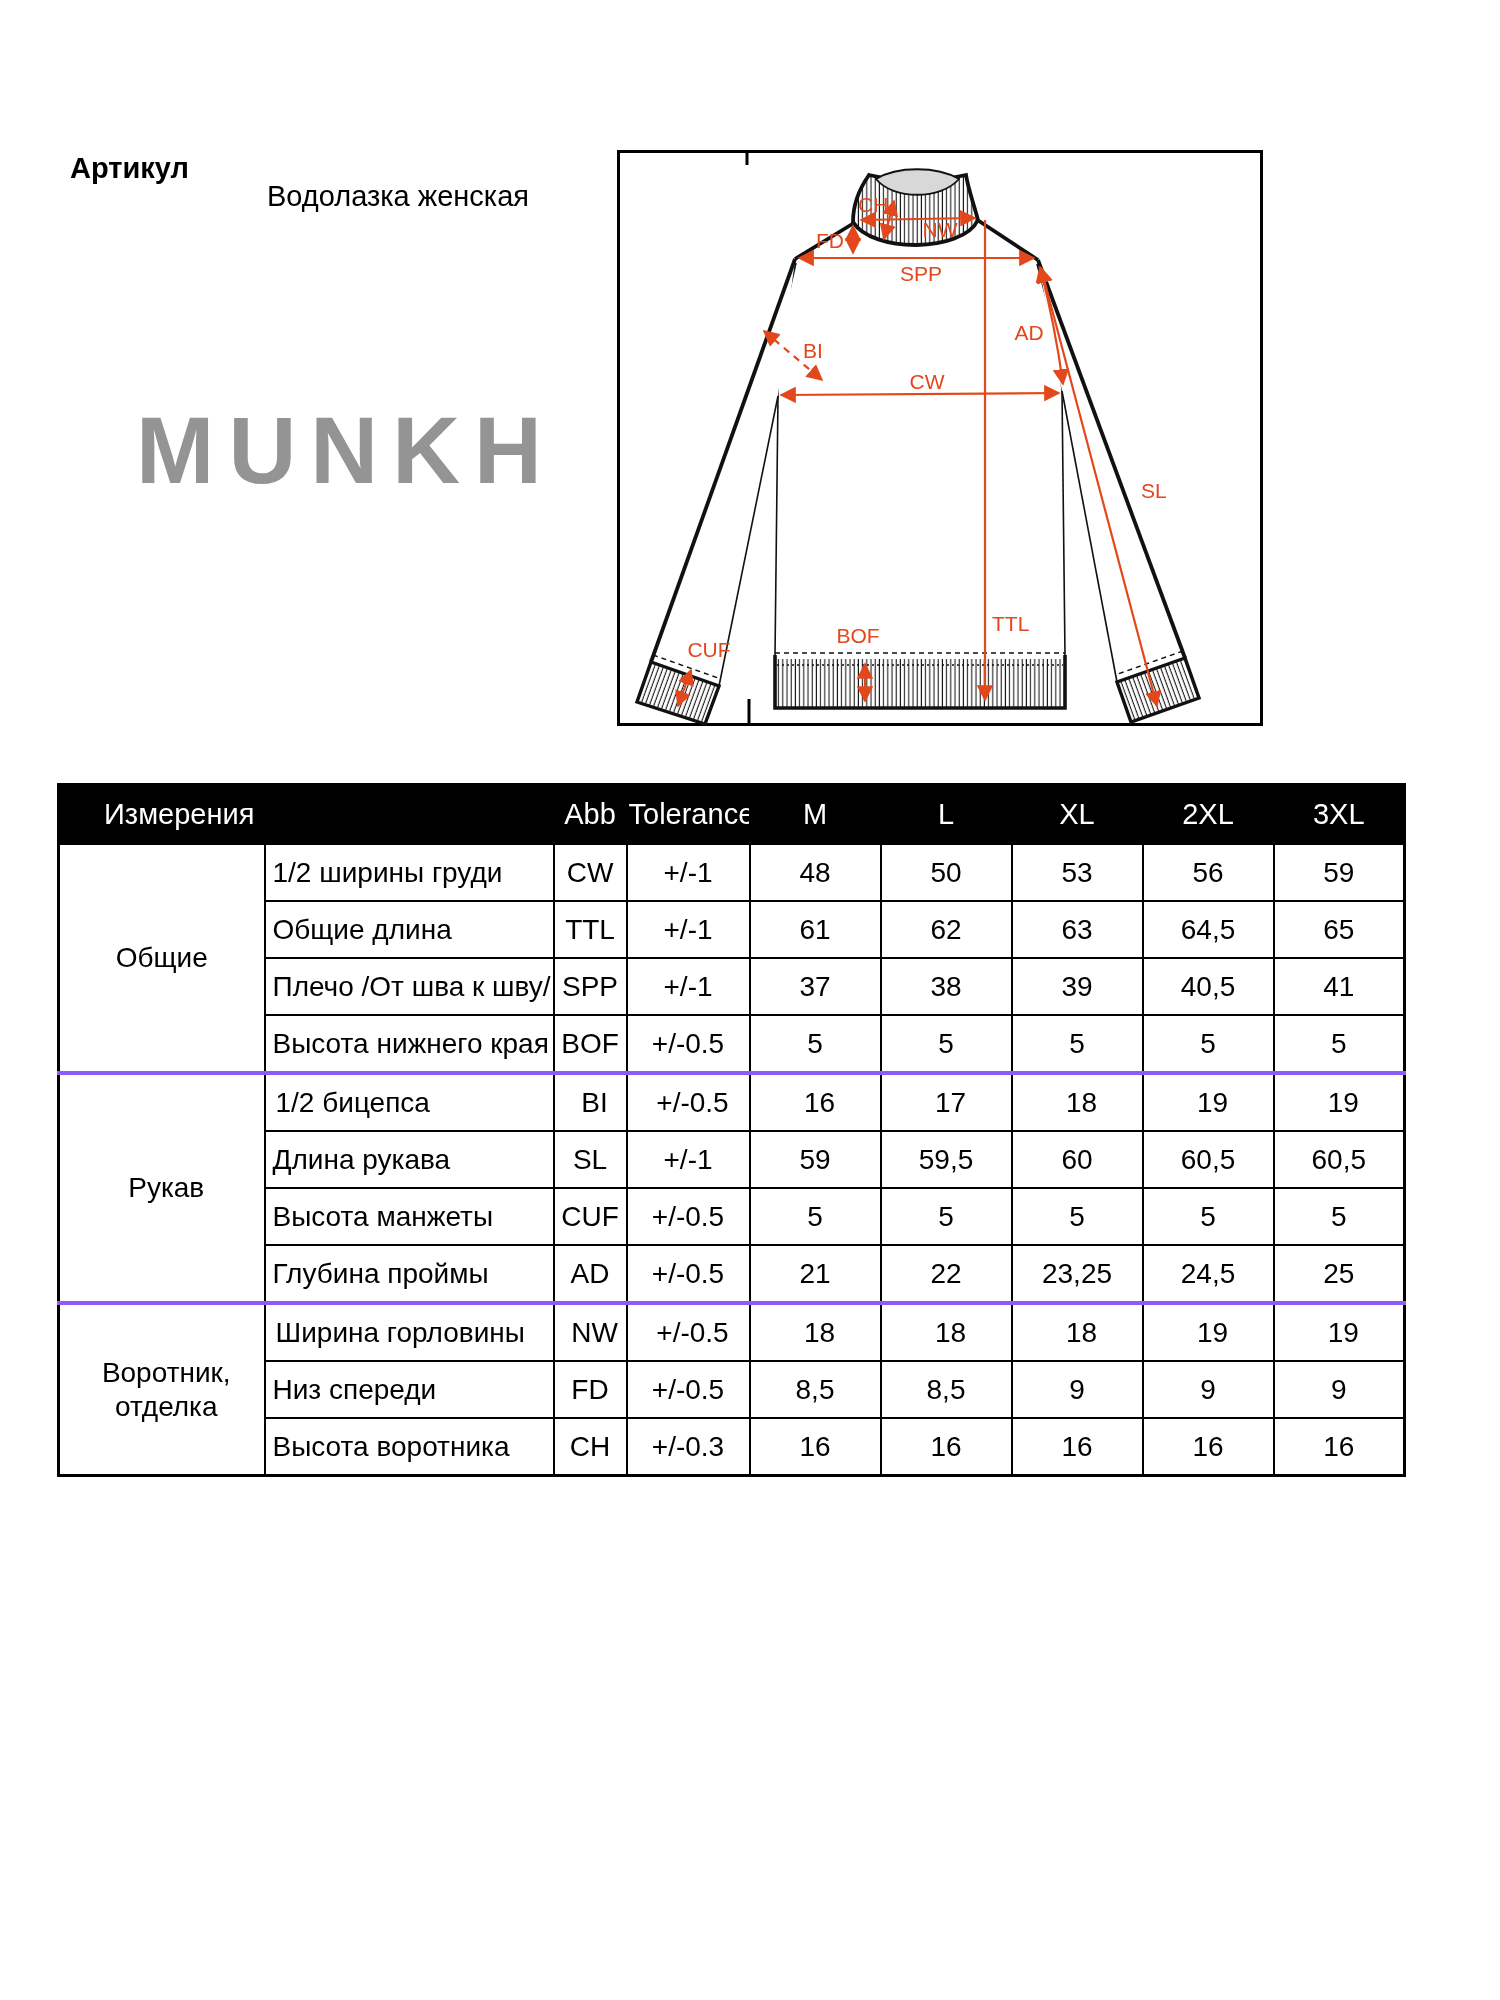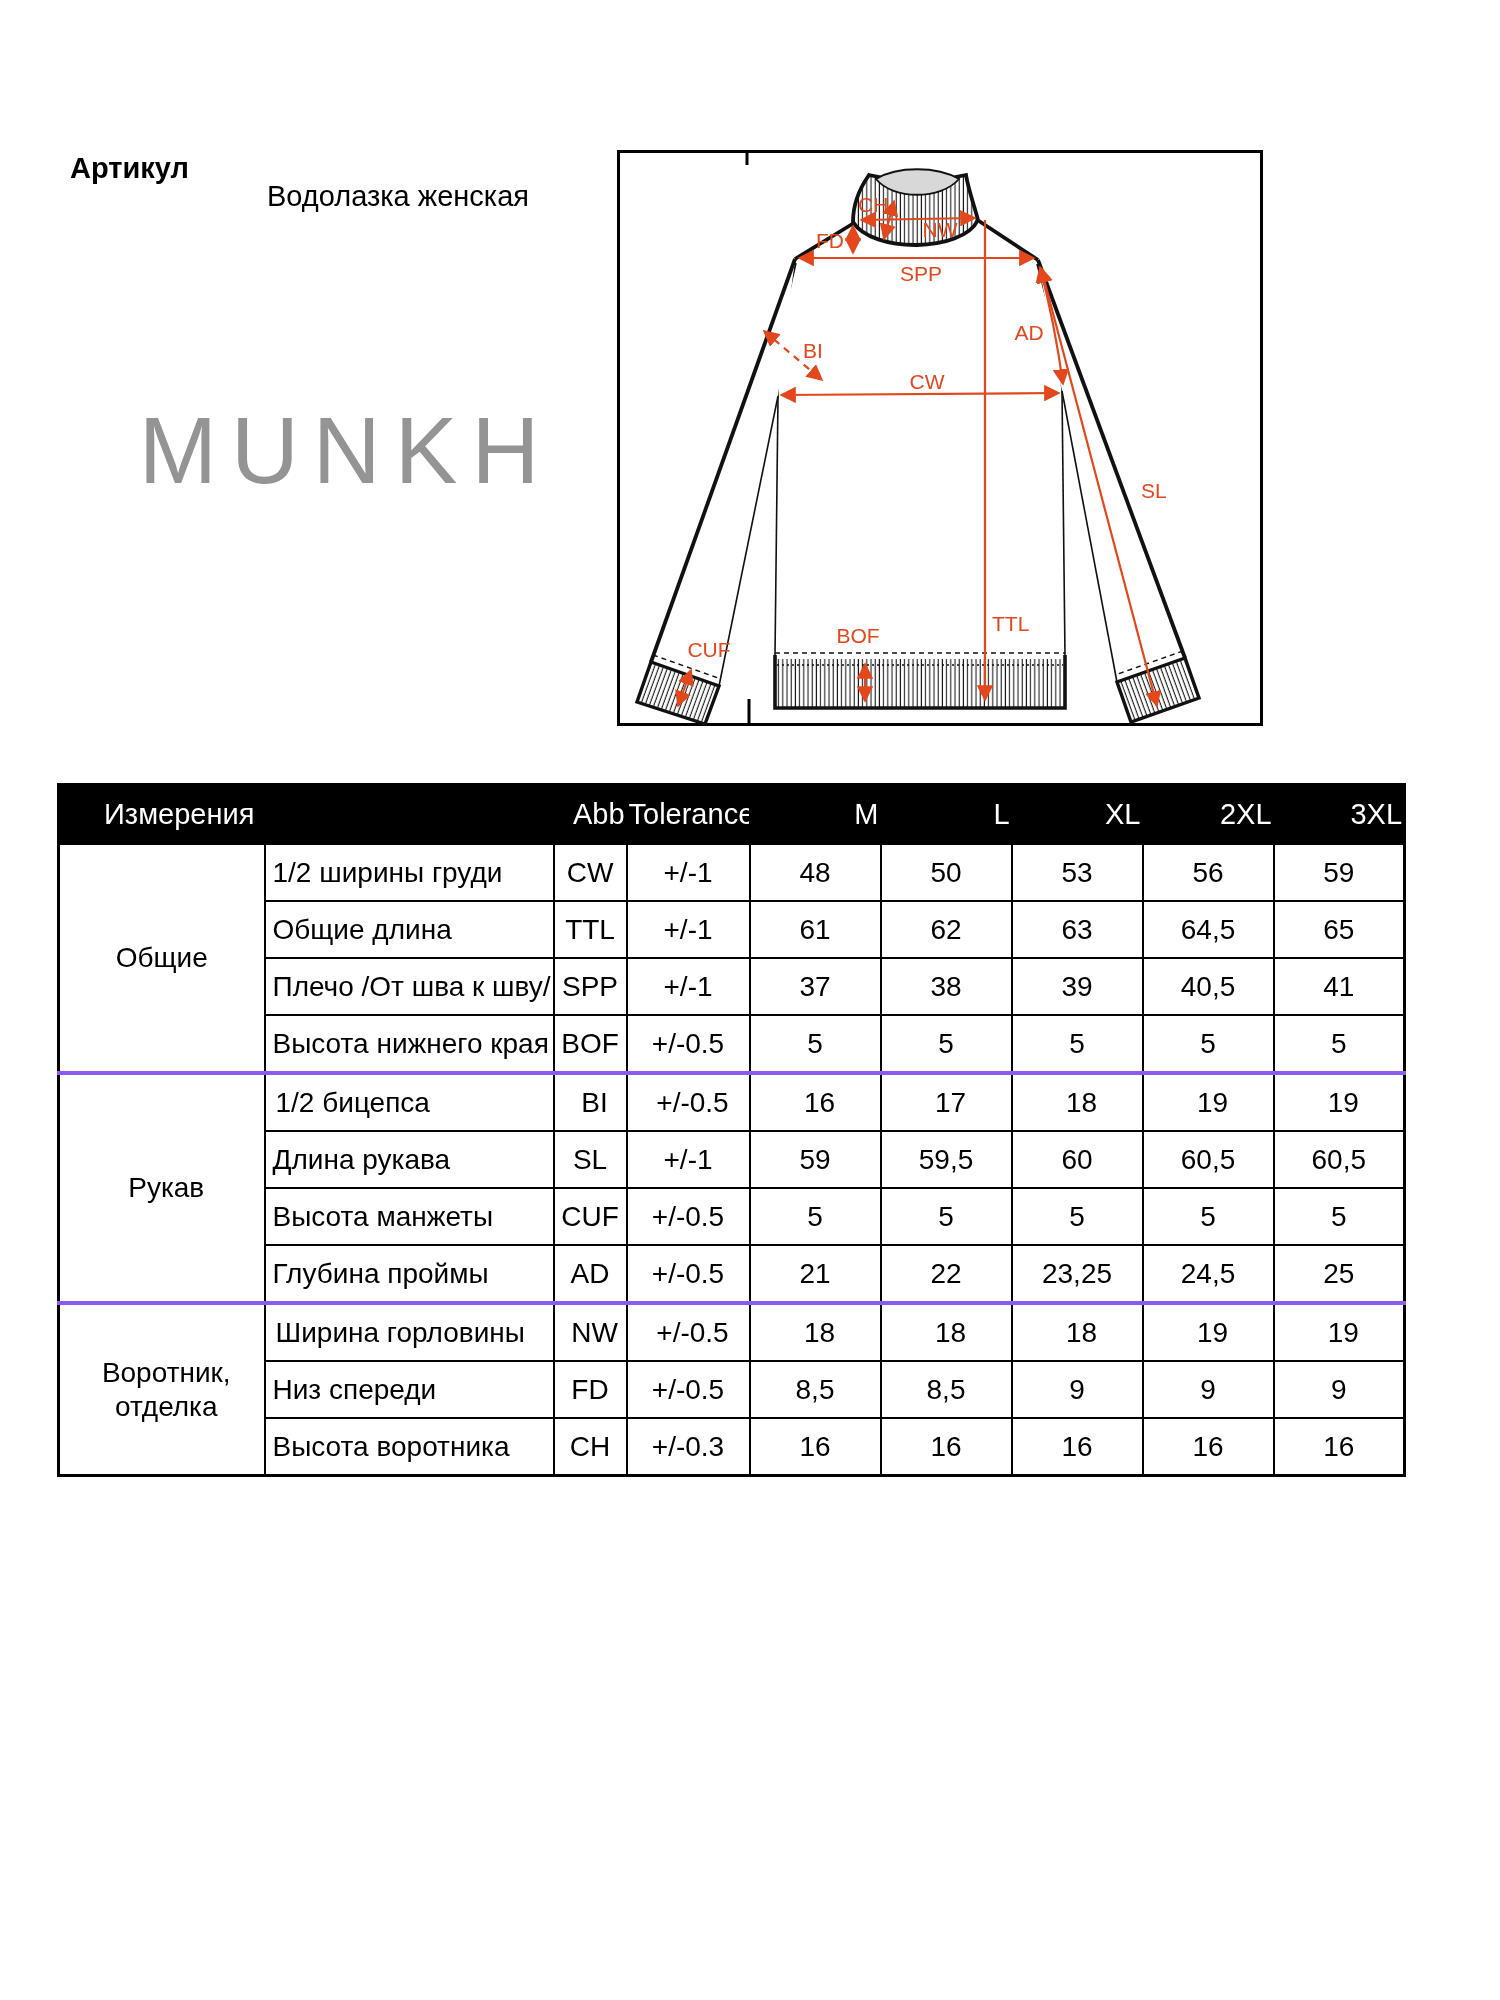--- a/index.html
+++ b/index.html
@@ -9,40 +9,40 @@
   }
 
   
   .article-label{position:absolute;left:70px;top:152px;font-size:29px;font-weight:bold;}
   .article-value{position:absolute;left:267px;top:152px;font-size:29px;margin-top:28px;}
 
   
   #brand{position:absolute;left:84px;top:404px;width:510px;text-align:center;}
   #brand .name{
     font-size:94px;line-height:1;letter-spacing:14px;padding-left:14px;
-    color:#949494;font-weight:400;
+    color:#949494;font-weight:700;
   }
   #brand .sub{
     font-size:29px;letter-spacing:16px;padding-left:16px;margin-top:17px;
     color:#9d9d9d;font-weight:400;
   }
 
   
   #diagram{position:absolute;left:617px;top:150px;width:646px;height:576px;}
 
   
   #spec-table{
     position:absolute;left:57px;top:783px;width:1346px;
     border-collapse:collapse;table-layout:fixed;
     border:3px solid #000;
   }
   #spec-table th,#spec-table td{border:2px solid #000;overflow:hidden;}
   #spec-table th{
     background:#000;color:#fff;font-weight:400;font-size:29px;height:55px;
-    text-align:right;vertical-align:middle;
+    text-align:center;vertical-align:middle;
   }
   #spec-table th.h-meas{text-align:left;padding-left:44px;margin-top:16px;}
   #spec-table td{
     font-size:28px;height:53px;text-align:center;vertical-align:middle;
     line-height:1.2;background:#fff;
   }
   #spec-table td.name{text-align:left;padding-left:7px;}
   #spec-table tr.sep td{border-top:4px solid #8b5cf6;padding-left:10px;}
   #table-tail{position:absolute;left:57px;top:1421px;width:3px;height:27px;background:#000;}
 </style>

